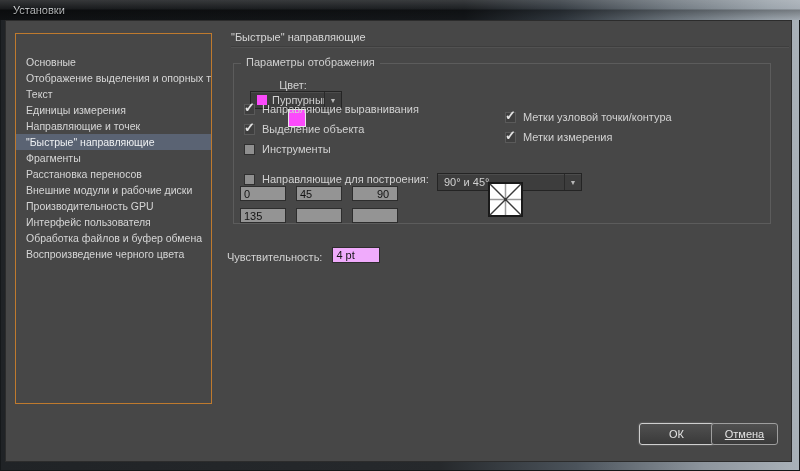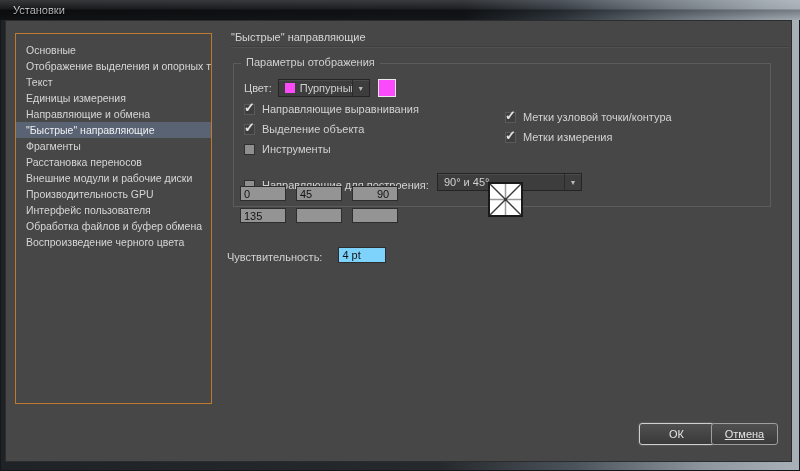--- a/index.html
+++ b/index.html
@@ -23,41 +23,41 @@
     position:absolute; left:13px; top:0; line-height:20px;
     font-size:11px; color:#d5d8da; text-shadow:0 1px 1px #000;
   }
   .dialog-body {
     position:absolute; top:20px; left:5px; right:8px; bottom:9px;
     background:#474747; border:1px solid #2c2c2c;
   }
   
   .sidebar {
     position:absolute; left:9px; top:12px; width:197px; height:371px;
-    border:1px solid #bf7a2e; background:#474747; padding-top:8px; overflow:hidden;
+    border:1px solid #bf7a2e; background:#474747; padding-top:20px; overflow:hidden;
   }
   .sb-item {
     height:16px; line-height:16px; padding-left:10px;
     font-size:10.5px; color:#d6d6d6; white-space:nowrap; overflow:hidden; cursor:default;
   }
   .sb-item.selected { background:#5a6373; color:#eef0f2; }
   
   .panel-header { position:absolute; left:225px; top:10px; font-size:11px; color:#d6d6d6; }
   .panel-divider {
     position:absolute; left:225px; top:25px; width:558px; height:0;
     border-top:1px solid #3e3e3e; border-bottom:1px solid #525252;
   }
-  .groupbox { position:absolute; left:227px; top:42px; width:538px; height:144px; border:1px solid #5c5c5c; }
+  .groupbox { position:absolute; left:227px; top:42px; width:538px; height:161px; border:1px solid #5c5c5c; }
   .groupbox-legend {
     position:absolute; top:-8px; left:7px; background:#474747; padding:0 5px;
     font-size:11px; color:#d0d0d0; white-space:nowrap;
   }
   .label { font-size:11px; color:#d2d2d2; white-space:nowrap; }
   
-  .color-row { position:absolute; left:10px; top:15px; display:flex; align-items:center; }
+  .color-row { position:absolute; left:10px; top:15px; display:flex; align-items:center;flex-direction:column; }
   .dropdown {
     display:flex; align-items:center; height:18px;
     background:#3d3d3d; border:1px solid #242424;
     box-shadow: inset 0 1px 0 rgba(255,255,255,0.08);
   }
   .color-dropdown { width:92px; margin-left:6px; }
   .mini-swatch { width:10px; height:10px; margin:0 5px 0 6px; background:#fb4afb; flex:none; }
   .dd-text { font-size:11px; color:#d0d0d0; flex:1; white-space:nowrap; overflow:hidden; }
   .dd-arrow {
     width:17px; align-self:stretch; border-left:1px solid #2a2a2a; flex:none;
@@ -68,35 +68,35 @@
   .cb-col-left  { position:absolute; left:10px;  top:35px; }
   .cb-col-right { position:absolute; left:271px; top:43px; }
   .cb-row { display:flex; align-items:center; height:20px; }
   .cb { width:11px; height:11px; margin-right:7px; position:relative; flex:none; }
   .cb.unchecked { background:#8f8f8f; border:1px solid #303030; }
   .cb.checked   { background:#3f3f3f; border:1px solid #5a5a5a; }
   .cb.checked::after {
     content:"✓"; position:absolute; left:-1px; top:-5px;
     color:#e2e2e2; font-size:13px; font-weight:bold;
   }
-  .construction-row { position:absolute; left:10px; top:103px; display:flex; align-items:flex-end; }
+  .construction-row { position:absolute; left:10px; top:103px; display:flex; align-items:center; }
   .construction-dd { width:145px; margin-left:8px;margin-top:6px; }
   
   .angle-field {
     position:absolute; width:46px; height:15px;
     background:#949494; border:1px solid #2d2d2d;
     color:#131313; font-size:11px; padding:0 3px;
     font-family:"Liberation Sans", sans-serif;
   }
   .preview-box { position:absolute; left:254px; top:118px; width:35px; height:35px; }
   
   .sensitivity-row { position:absolute; left:221px; top:226px; display:flex; align-items:flex-end; }
   .sens-input {
-    width:48px; height:16px; background:#7dd3fc; border:1px solid #2d2d2d;
-    color:#141414; font-size:11px; padding:0 3px; margin-left:16px;
+    width:48px; height:16px; background:#f0abfc; border:1px solid #2d2d2d;
+    color:#141414; font-size:11px; padding:0 3px; margin-left:10px;
     font-family:"Liberation Sans", sans-serif;
   }
   
   .btn {
     position:absolute; height:22px;
     background:linear-gradient(#505050, #3a3a3a);
     border:1px solid #9e9e9e; border-radius:3px;
     color:#e3e3e3; font-size:11px; font-family:"Liberation Sans", sans-serif;
     cursor:default;
   }
@@ -111,21 +111,21 @@
     <span class="title-text">Установки</span>
   </div>
 
   <div class="dialog-body">
 
     <div class="sidebar">
       <div class="sb-item">Основные</div>
       <div class="sb-item">Отображение выделения и опорных точек</div>
       <div class="sb-item">Текст</div>
       <div class="sb-item">Единицы измерения</div>
-      <div class="sb-item">Направляющие и обмена</div>
+      <div class="sb-item">Направляющие и точек</div>
       <div class="sb-item selected">"Быстрые" направляющие</div>
       <div class="sb-item">Фрагменты</div>
       <div class="sb-item">Расстановка переносов</div>
       <div class="sb-item">Внешние модули и рабочие диски</div>
       <div class="sb-item">Производительность GPU</div>
       <div class="sb-item">Интерфейс пользователя</div>
       <div class="sb-item">Обработка файлов и буфер обмена</div>
       <div class="sb-item">Воспроизведение черного цвета</div>
     </div>
 

